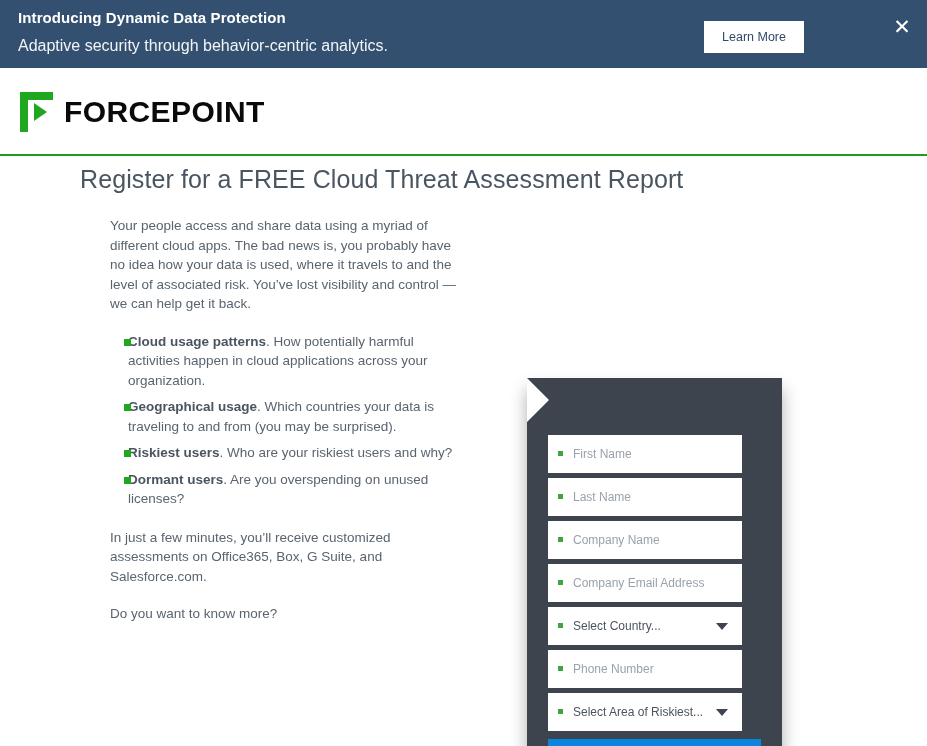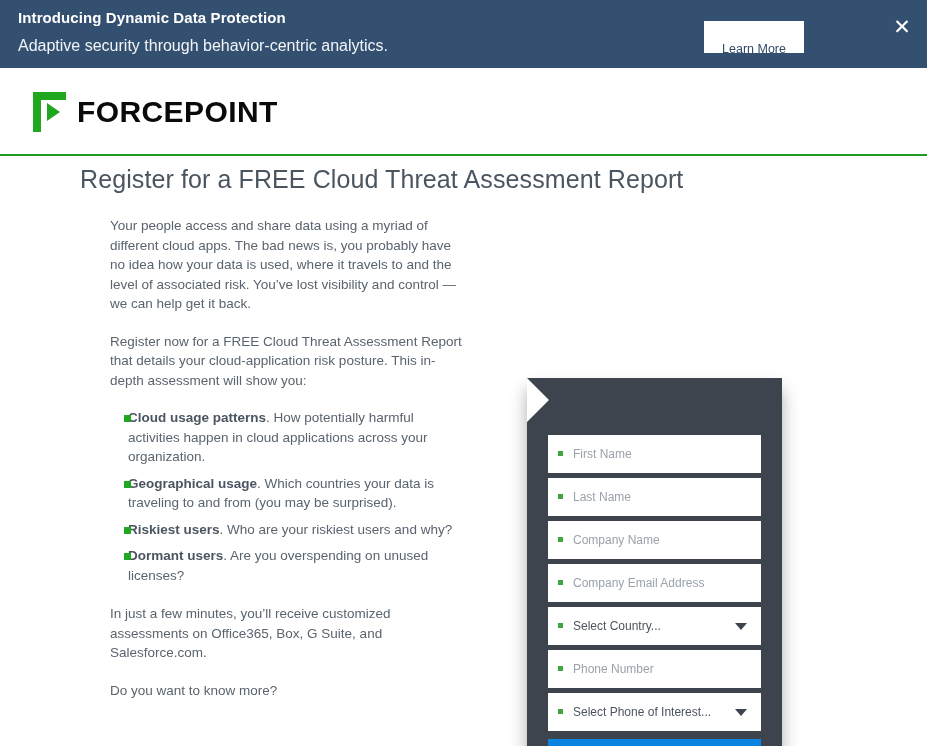--- a/index.html
+++ b/index.html
@@ -48,21 +48,21 @@
     top: 21px;
     width: 100px;
     height: 32px;
     background: #ffffff;
     border: none;
     color: #2f4a66;
     font-size: 12.5px;
     font-family: "Liberation Sans", "DejaVu Sans", sans-serif;
     line-height: 32px;
     text-align: center;
-    padding: 12px;
+    padding: 0;
     cursor: pointer;
   }
   .close-banner {
     position: absolute;
     left: 888px;
     top: 13px;
     width: 28px;
     height: 28px;
     background: transparent;
     border: none;
@@ -79,21 +79,21 @@
   
   .site-header {
     position: relative;
     width: 927px;
     height: 88px;
     background: #ffffff;
     border-bottom: 2px solid #1f9c1f;
   }
   .logo {
     position: absolute;
-    left: 33px;
+    left: 20px;
     top: 22px;
     display: flex;
     align-items: center;
     height: 44px;
     cursor: pointer;
   }
   .logo-mark {
     position: relative;
     width: 40px;
     height: 40px;
@@ -217,21 +217,21 @@
     letter-spacing: .2px;
   }
   .fields {
     position: absolute;
     left: 21px;
     top: 57px;
     width: 213px;
   }
   .field {
     position: relative;
-    width: 213px;
+    width: 194px;
     height: 38px;
     background: #ffffff;
     margin-bottom: 5px;
   }
   .field .req-dot {
     position: absolute;
     left: 10px;
     top: 16px;
     width: 5px;
     height: 5px;
@@ -296,21 +296,20 @@
     <span class="logo-word">FORCEPOINT</span>
   </div>
 </div>
 
 <div class="page">
 
   <h1 class="page-title">Register for a FREE Cloud Threat Assessment Report</h1>
 
   <div class="left-col">
     <p>Your people access and share data using a myriad of different cloud apps. The bad news is, you probably have no idea how your data is used, where it travels to and the level of associated risk. You’ve lost visibility and control — we can help get it back.</p>
-    <p>Register now for a FREE Cloud Threat Assessment Report that details your cloud-application risk posture. This in-depth assessment will show you:</p>
 
     <ul class="bullet-list">
       <li>
         <span class="sq"></span>
         <span class="bold-lead">Cloud usage patterns</span><span>. How potentially harmful activities happen in cloud applications across your organization.</span>
       </li>
       <li>
         <span class="sq"></span>
         <span class="bold-lead">Geographical usage</span><span>. Which countries your data is traveling to and from (you may be surprised).</span>
       </li>
@@ -360,21 +359,21 @@
         <span class="caret"></span>
       </div>
 
       <div class="field">
         <span class="req-dot"></span>
         <span class="field-text">Phone Number</span>
       </div>
 
       <div class="field select">
         <span class="req-dot"></span>
-        <span class="field-text">Select Phone of Interest...</span>
+        <span class="field-text">Select Area of Riskiest...</span>
         <span class="caret"></span>
       </div>
 
     </div>
 
     <button class="submit-btn">SUBMIT</button>
   </div>
 
 </div>
 

